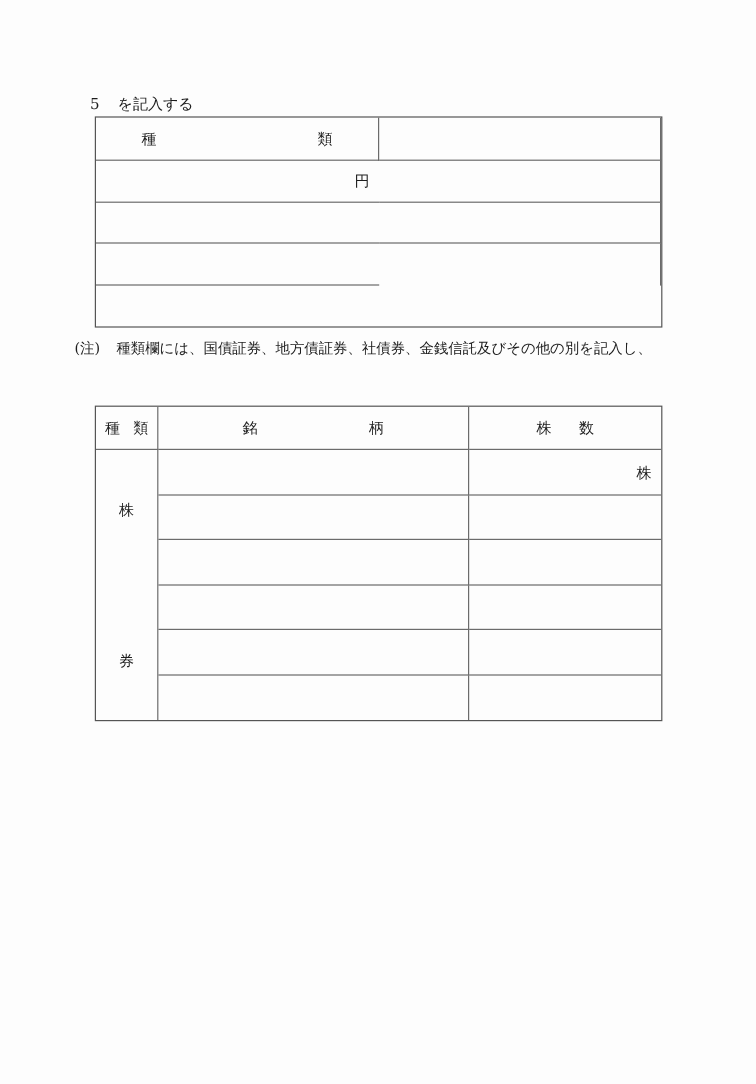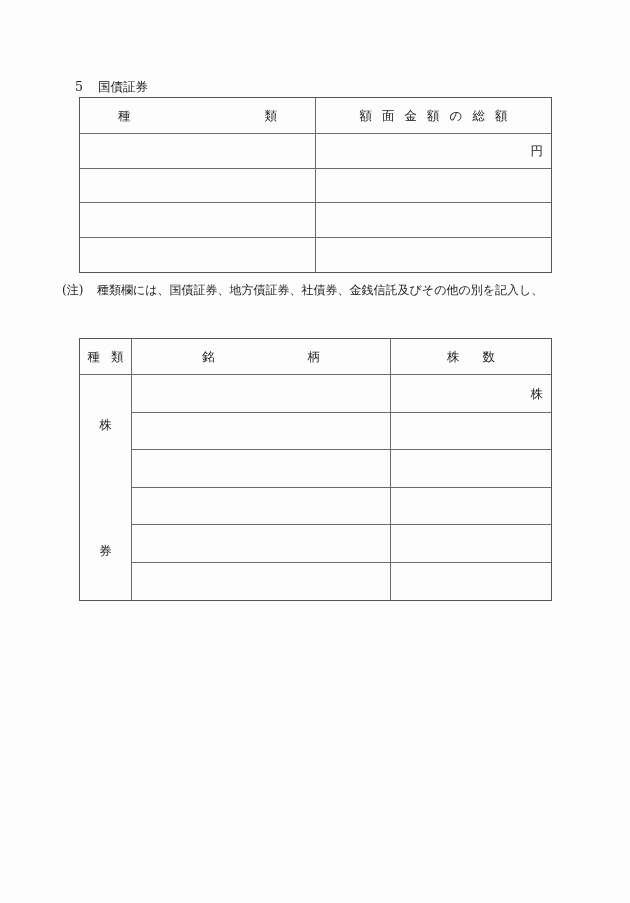--- a/index.html
+++ b/index.html
@@ -69,30 +69,27 @@
     align-items:center;padding:43px 0;
   }
 </style>
 </head>
 <body>
 
 <div class="page">
 
   <div class="heading">
     <span>5</span>
-    <span>国債証券</span>
+    <span>を記入する</span>
   </div>
 
   <div class="tbl t1">
     <div class="cell br bb center gap-wide">
       <span>種</span>
       <span>類</span>
-    </div>
-    <div class="cell bb center">
-      <span class="t1-amount-title">額面金額の総額</span>
     </div>
 
     <div class="cell br bb"></div>
     <div class="cell bb right">
       <span>円</span>
     </div>
 
     <div class="cell br bb"></div>
     <div class="cell bb"></div>
 

